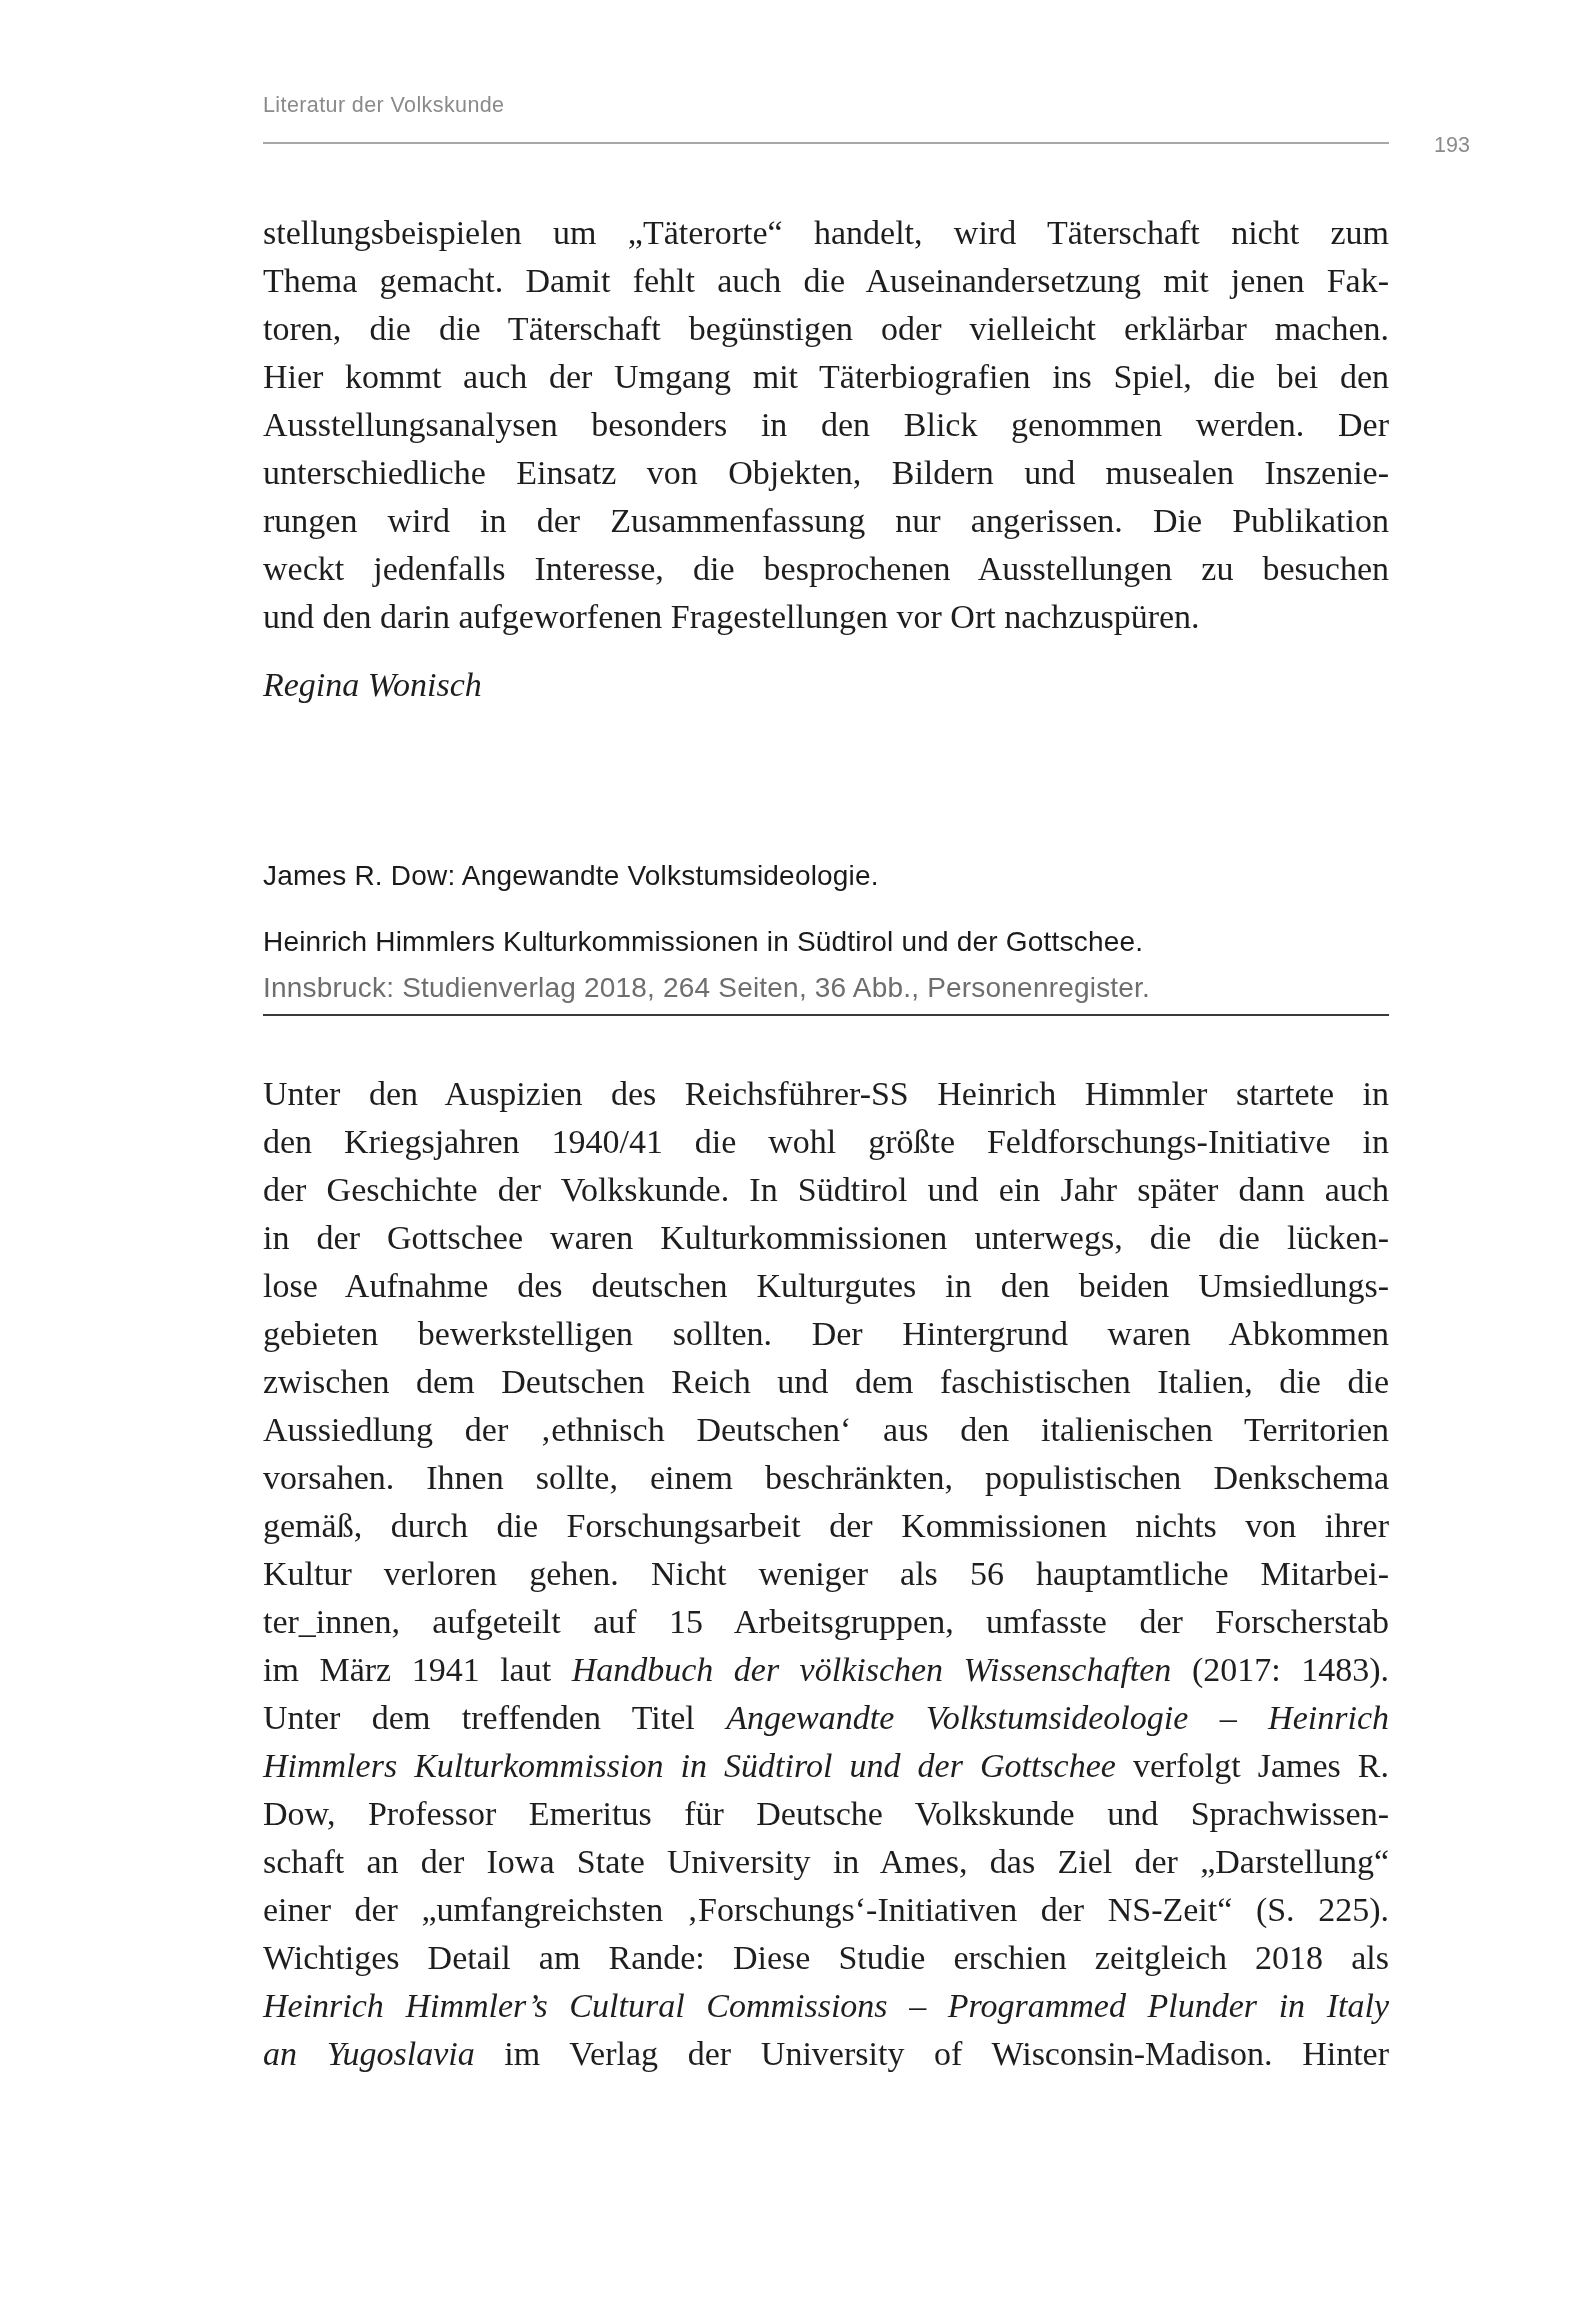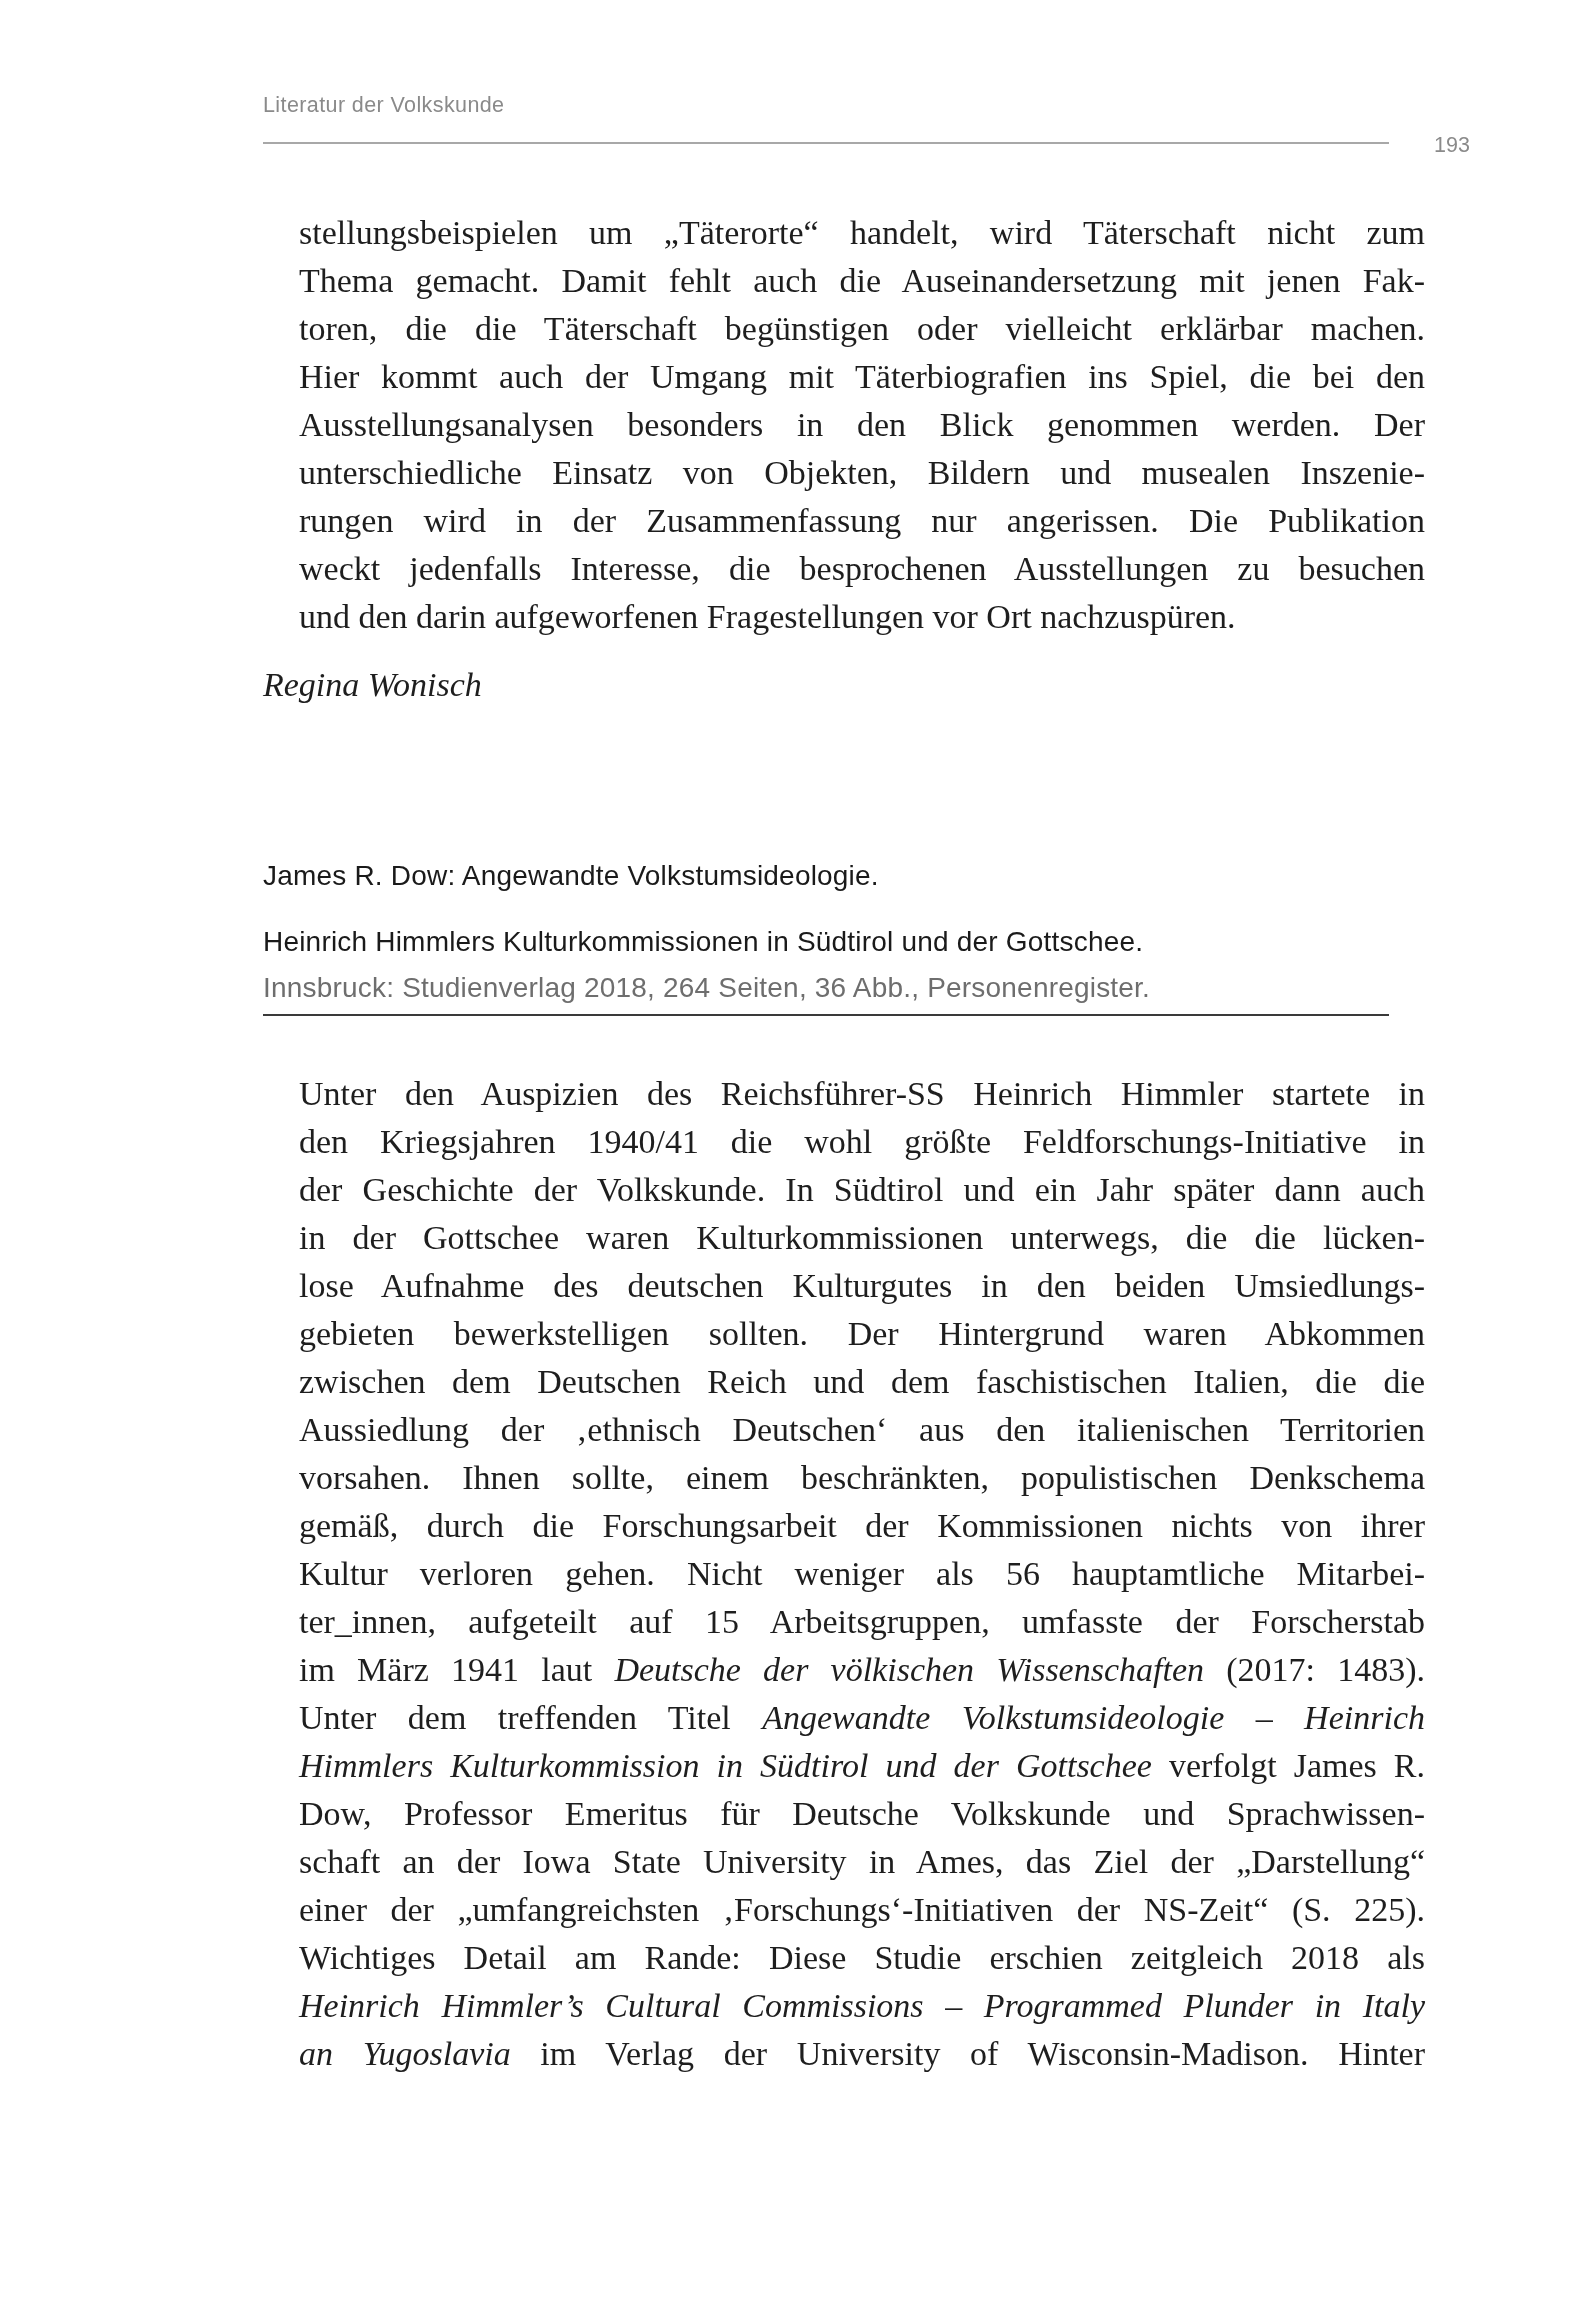--- a/index.html
+++ b/index.html
@@ -11,21 +11,21 @@
     letter-spacing: 0.4px; font-weight: 300;
   }
   .page-number {
     position: absolute; left: 1434px; top: 93px;
     font-family: "Liberation Sans", sans-serif; font-size: 21.5px; color: #8a8a8a; margin-top: 40px;
   }
   .head-rule { position: absolute; left: 263px; top: 142px; width: 1126px; height: 2.4px; background: #a8a8a8; }
   .body-text {
     position: absolute; left: 263px; width: 1126px;
     font-family: "Liberation Serif", serif; font-size: 34px; line-height: 48px; color: #1e1e1e;
-    text-align: justify; hyphens: manual; margin-left: 36px;
+    text-align: justify; hyphens: manual;
   }
   .body-text .ln { display: block; text-align-last: justify; white-space: nowrap; }
   .body-text .ln.last { text-align-last: left; }
   .sig {
     position: absolute; left: 263px; top: 666px;
     font-family: "Liberation Serif", serif; font-style: italic; font-size: 34px; color: #1e1e1e;
   }
   .book-meta { position: absolute; left: 263px; top: 833px; width: 1126px; font-family: "Liberation Sans", sans-serif; }
   .book-meta .l1, .book-meta .l2 { font-size: 28px; line-height: 46px; color: #1a1a1a; letter-spacing: 0.2px; margin-top: 20px; }
   .book-meta .l3 { font-size: 28px; line-height: 46px; color: #6e6e6e; font-weight: 300; letter-spacing: 0.2px; }
@@ -67,21 +67,21 @@
       <span class="ln"><span>der Geschichte der Volkskunde. In Südtirol und ein Jahr später dann auch</span></span>
       <span class="ln"><span>in der Gottschee waren Kulturkommissionen unterwegs, die die lücken-</span></span>
       <span class="ln"><span>lose Aufnahme des deutschen Kulturgutes in den beiden Umsiedlungs-</span></span>
       <span class="ln"><span>gebieten bewerkstelligen sollten. Der Hintergrund waren Abkommen</span></span>
       <span class="ln"><span>zwischen dem Deutschen Reich und dem faschistischen Italien, die die</span></span>
       <span class="ln"><span>Aussiedlung der ‚ethnisch Deutschen‘ aus den italienischen Territorien</span></span>
       <span class="ln"><span>vorsahen. Ihnen sollte, einem beschränkten, populistischen Denkschema</span></span>
       <span class="ln"><span>gemäß, durch die Forschungsarbeit der Kommissionen nichts von ihrer</span></span>
       <span class="ln"><span>Kultur verloren gehen. Nicht weniger als 56 hauptamtliche Mitarbei-</span></span>
       <span class="ln"><span>ter_innen, aufgeteilt auf 15 Arbeitsgruppen, umfasste der Forscherstab</span></span>
-      <span class="ln"><span>im März 1941 laut </span><i>Deutsche der völkischen Wissenschaften</i><span> (2017: 1483).</span></span>
+      <span class="ln"><span>im März 1941 laut </span><i>Handbuch der völkischen Wissenschaften</i><span> (2017: 1483).</span></span>
       <span class="ln"><span>Unter dem treffenden Titel </span><i>Angewandte Volkstumsideologie – Heinrich</i></span>
       <span class="ln"><i>Himmlers Kulturkommission in Südtirol und der Gottschee</i><span> verfolgt James R.</span></span>
       <span class="ln"><span>Dow, Professor Emeritus für Deutsche Volkskunde und Sprachwissen-</span></span>
       <span class="ln"><span>schaft an der Iowa State University in Ames, das Ziel der „Darstellung“</span></span>
       <span class="ln"><span>einer der „umfangreichsten ‚Forschungs‘-Initiativen der NS-Zeit“ (S. 225).</span></span>
       <span class="ln"><span>Wichtiges Detail am Rande: Diese Studie erschien zeitgleich 2018 als</span></span>
       <span class="ln"><i>Heinrich Himmler’s Cultural Commissions – Programmed Plunder in Italy</i></span>
       <span class="ln"><i>an Yugoslavia</i><span> im Verlag der University of Wisconsin-Madison. Hinter</span></span>
     </div>
 </div>

